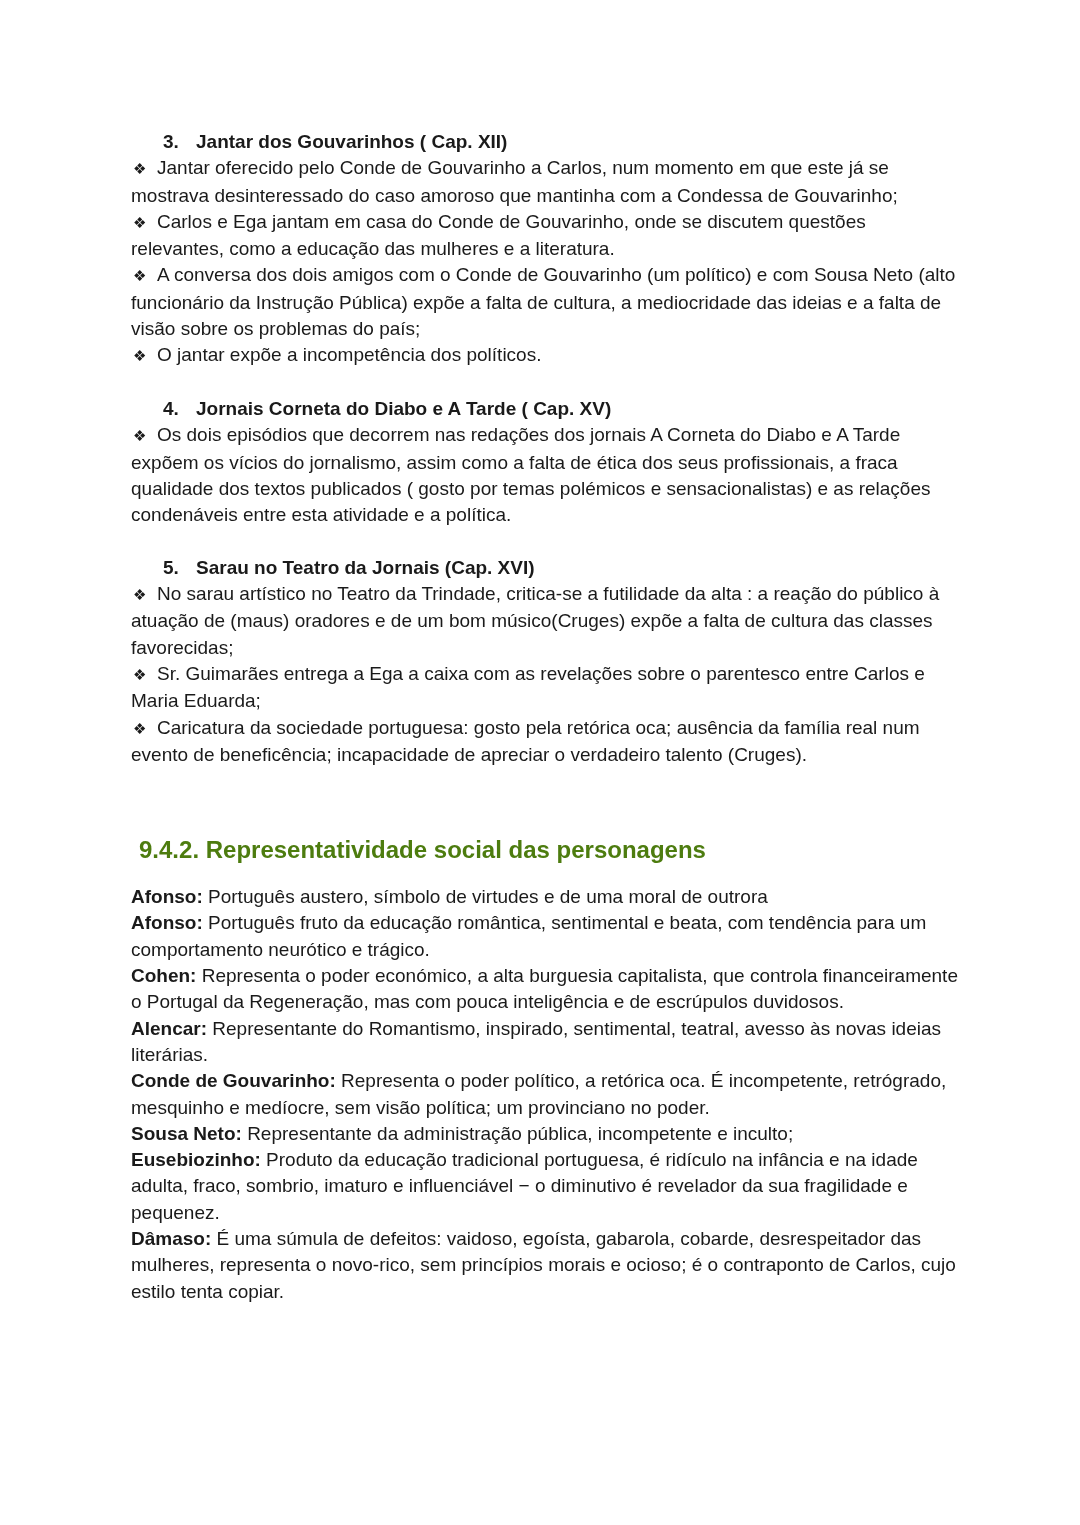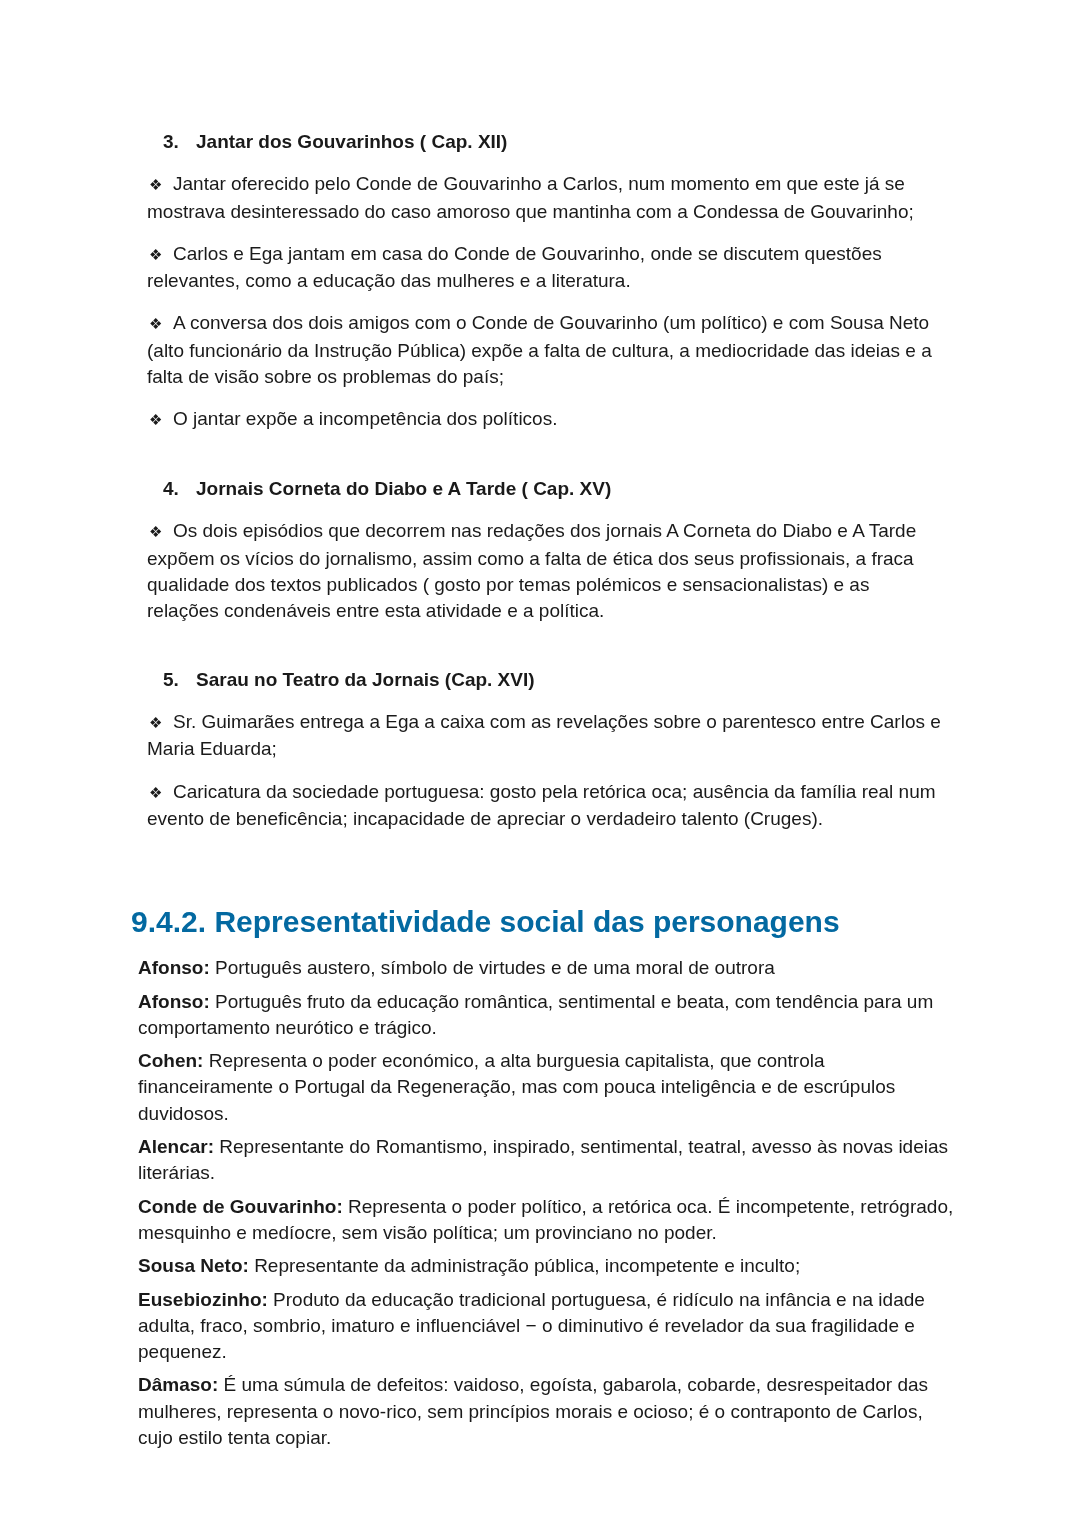--- a/index.html
+++ b/index.html
@@ -26,42 +26,42 @@
     .ep-title {
       font-weight: bold;
       padding-left: 32px;
       margin: 0;
     }
     .ep-title .num {
       display: inline-block;
       width: 33px;
     }
     .bullet {
-      margin: 16px;
+      margin: 0;
     }
     .bullet .glyph {
       font-family: "DejaVu Sans", sans-serif;
       font-size: 15px;
       display: inline-block;
       width: 26px;
       padding-left: 2px;
       box-sizing: border-box;
     }
     .gap {
       height: 26.3px;
     }
     .section-heading {
-      color: #0369a1;
+      color: #4d7c0f;
       font-weight: bold;
-      font-size: 30px;
+      font-size: 24px;
       line-height: 28px;
-      margin: 0;
+      margin: 8px;
     }
     .char-line {
-      margin: 7px;
+      margin: 0;
     }
     .char-line b {
       font-weight: bold;
     }
   </style>
 </head>
 <body>
 
 <div class="page">
 
@@ -77,20 +77,21 @@
 
   <div>
     <p class="ep-title"><span class="num">4.</span><span>Jornais Corneta do Diabo e A Tarde ( Cap. XV)</span></p>
     <p class="bullet"><span class="glyph">❖</span><span>Os dois episódios que decorrem nas redações dos jornais A Corneta do Diabo e A Tarde expõem os vícios do jornalismo, assim como a falta de ética dos seus profissionais, a fraca qualidade dos textos publicados ( gosto por temas polémicos e sensacionalistas) e as relações condenáveis entre esta atividade e a política.</span></p>
   </div>
 
   <div class="gap"></div>
 
   <div>
     <p class="ep-title"><span class="num">5.</span><span>Sarau no Teatro da Jornais (Cap. XVI)</span></p>
+    <p class="bullet"><span class="glyph">❖</span><span>No sarau artístico no Teatro da Trindade, critica-se a futilidade da alta : a reação do público à atuação de (maus) oradores e de um bom músico(Cruges) expõe a falta de cultura das classes favorecidas;</span></p>
     <p class="bullet"><span class="glyph">❖</span><span>Sr. Guimarães entrega a Ega a caixa com as revelações sobre o parentesco entre Carlos e Maria Eduarda;</span></p>
     <p class="bullet"><span class="glyph">❖</span><span>Caricatura da sociedade portuguesa: gosto pela retórica oca; ausência da família real num evento de beneficência; incapacidade de apreciar o verdadeiro talento (Cruges).</span></p>
   </div>
 
   <div style="height: 60px;"></div>
 
   <h2 class="section-heading">9.4.2. Representatividade social das personagens</h2>
 
   <div style="height: 12px;"></div>
 

